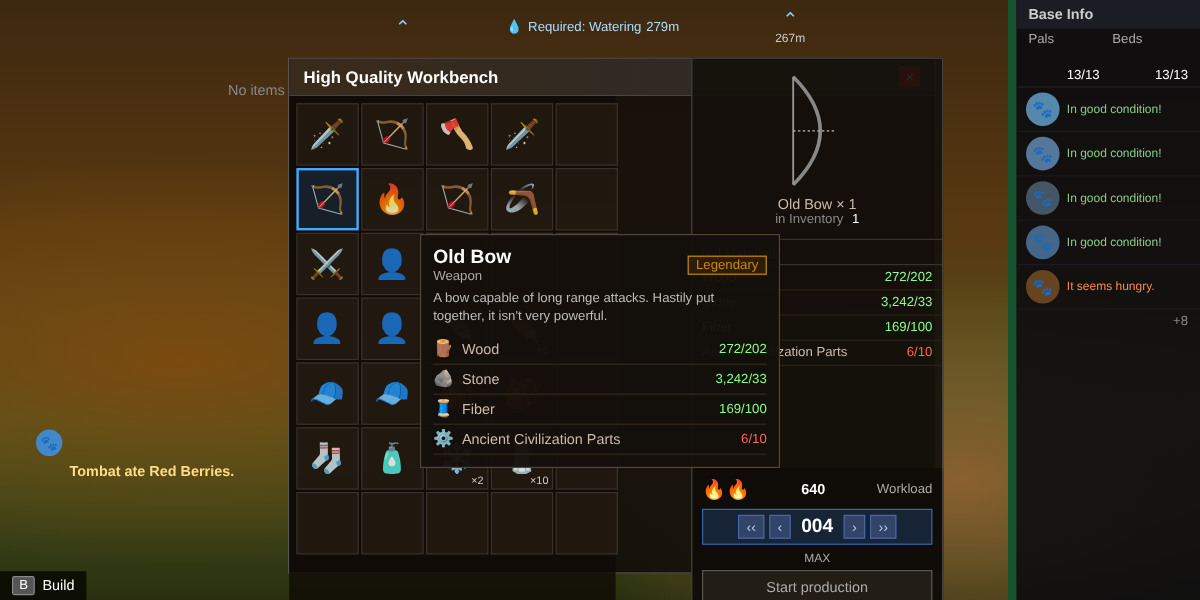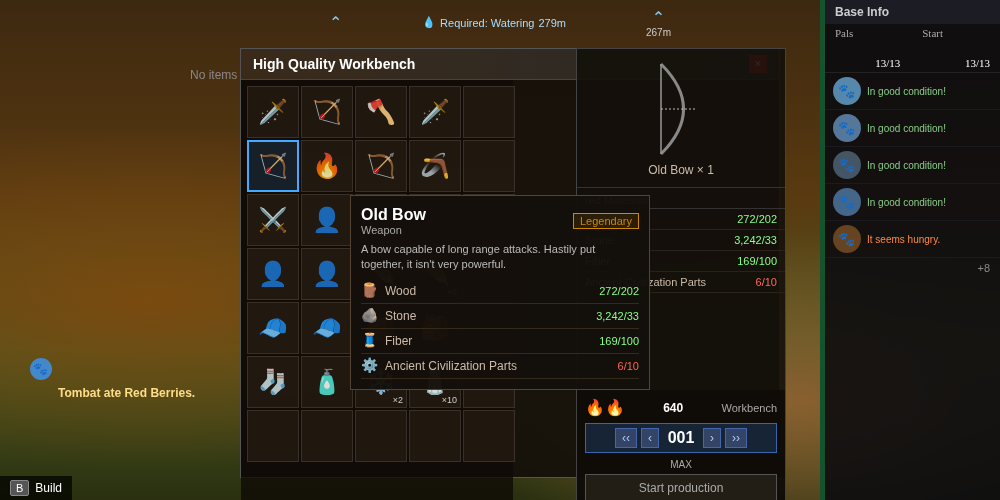--- a/index.html
+++ b/index.html
@@ -356,43 +356,42 @@
       padding: 6px;
       cursor: pointer;
       font-size: 12px;
       text-align: center;
     }
 
     
     .base-info-panel {
       position: absolute;
       right: 0; top: 0;
-      width: 180px;
+      width: 160px;
       height: 500px;
       background: rgba(10,10,15,0.88);
-      border-left: 5px solid #14532d;
+      border-left: 7px solid #14532d;
       z-index: 15;
     }
     .base-info-title {
       background: rgba(30,30,40,0.9);
       padding: 5px 10px;
       color: #ccc;
       font-size: 12px;
       font-weight: bold;
       display: flex;
       justify-content: space-between;
     }
     .base-stat-row {
       display: flex;
       justify-content: space-between;
       padding: 3px 10px;
       font-size: 11px;
       color: #aaa;
       border-bottom: 1px solid #222;
-      font-family: Liberation Serif, serif;
     }
     .base-stat-val { color: #fff; margin-top: 30px; }
     .pal-list { }
     .pal-row {
       display: flex;
       align-items: center;
       padding: 4px 8px;
       border-bottom: 1px solid #1a1a22;
       gap: 6px;
     }
@@ -575,20 +574,24 @@
   <div class="preview-area">
 
     <svg class="bow-svg" width="80" height="100" viewBox="0 0 80 100">
       <path d="M 20 5 Q 65 50 20 95" stroke="#888" stroke-width="3" fill="none"></path>
       <line x1="20" y1="5" x2="20" y2="95" stroke="#999" stroke-width="1.5"></line>
       <line x1="20" y1="50" x2="55" y2="50" stroke="#bbbbbb" stroke-width="1" stroke-dasharray="2,2"></line>
     </svg>
     <div class="preview-label">
       <span>Old Bow × 1</span>
     </div>
+    <div class="in-inventory">
+      <span>in Inventory</span>
+      <span style="color:#fff;margin-left:4px">1</span>
+    </div>
   </div>
 
   <div class="req-materials-title">
     <span>red Materials</span>
   </div>
   <div id="req-materials-list">
       <div class="req-material-row">
     <span class="req-mat-name">Wood</span>
     <span class="req-mat-val ok">272/202</span>
   </div>
@@ -604,41 +607,41 @@
     <span class="req-mat-name">Ancient Civilization Parts</span>
     <span class="req-mat-val low">6/10</span>
   </div>
     </div>
 </div>
 
 <div class="production-area">
   <div class="workload-row">
     <span class="workload-icons">🔥🔥</span>
     <span class="workload-val">640</span>
-    <span class="workload-label">Workbench</span>
+    <span class="workload-label">Workload</span>
   </div>
   <div class="qty-row">
     <button class="qty-btn">‹‹</button>
     <button class="qty-btn">‹</button>
-    <span class="qty-val">001</span>
+    <span class="qty-val">004</span>
     <button class="qty-btn">›</button>
     <button class="qty-btn">››</button>
   </div>
   <div class="qty-max">MAX</div>
   <button class="start-btn">Start production</button>
 </div>
 
 <div class="base-info-panel">
   <div class="base-info-title">
     <span>Base Info</span>
   </div>
   <div class="base-stat-row">
     <span>Pals</span>
     <span class="base-stat-val">13/13</span>
-    <span>Start</span>
+    <span>Beds</span>
     <span class="base-stat-val">13/13</span>
   </div>
   <div class="pal-list" id="pal-list">
       <div class="pal-row">
     <div class="pal-avatar" style="background:#5588aa">🐾</div>
     <span class="pal-status">In good condition!</span>
   </div>
       <div class="pal-row">
     <div class="pal-avatar" style="background:#557799">🐾</div>
     <span class="pal-status">In good condition!</span>

